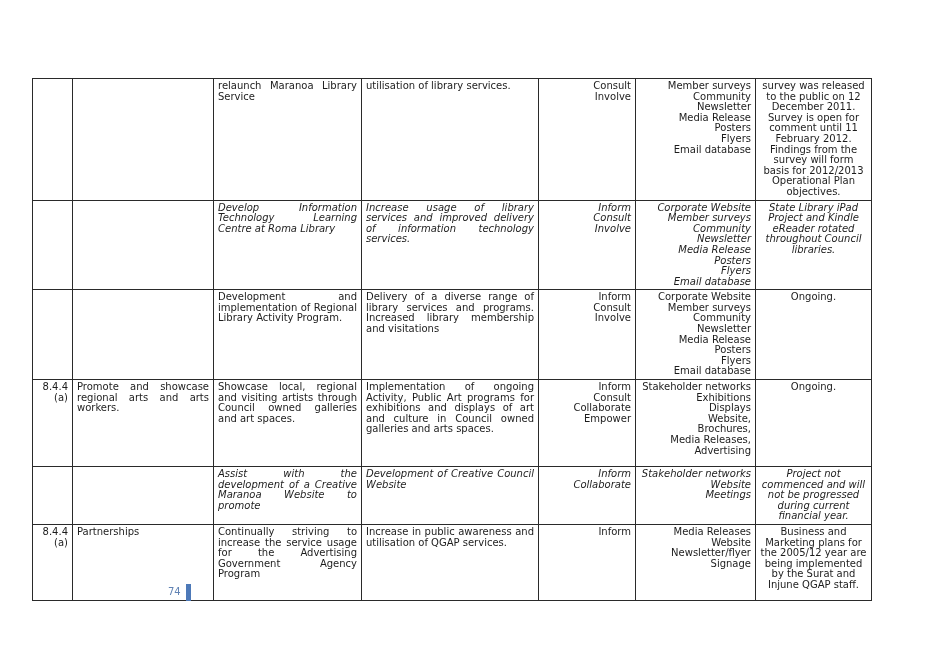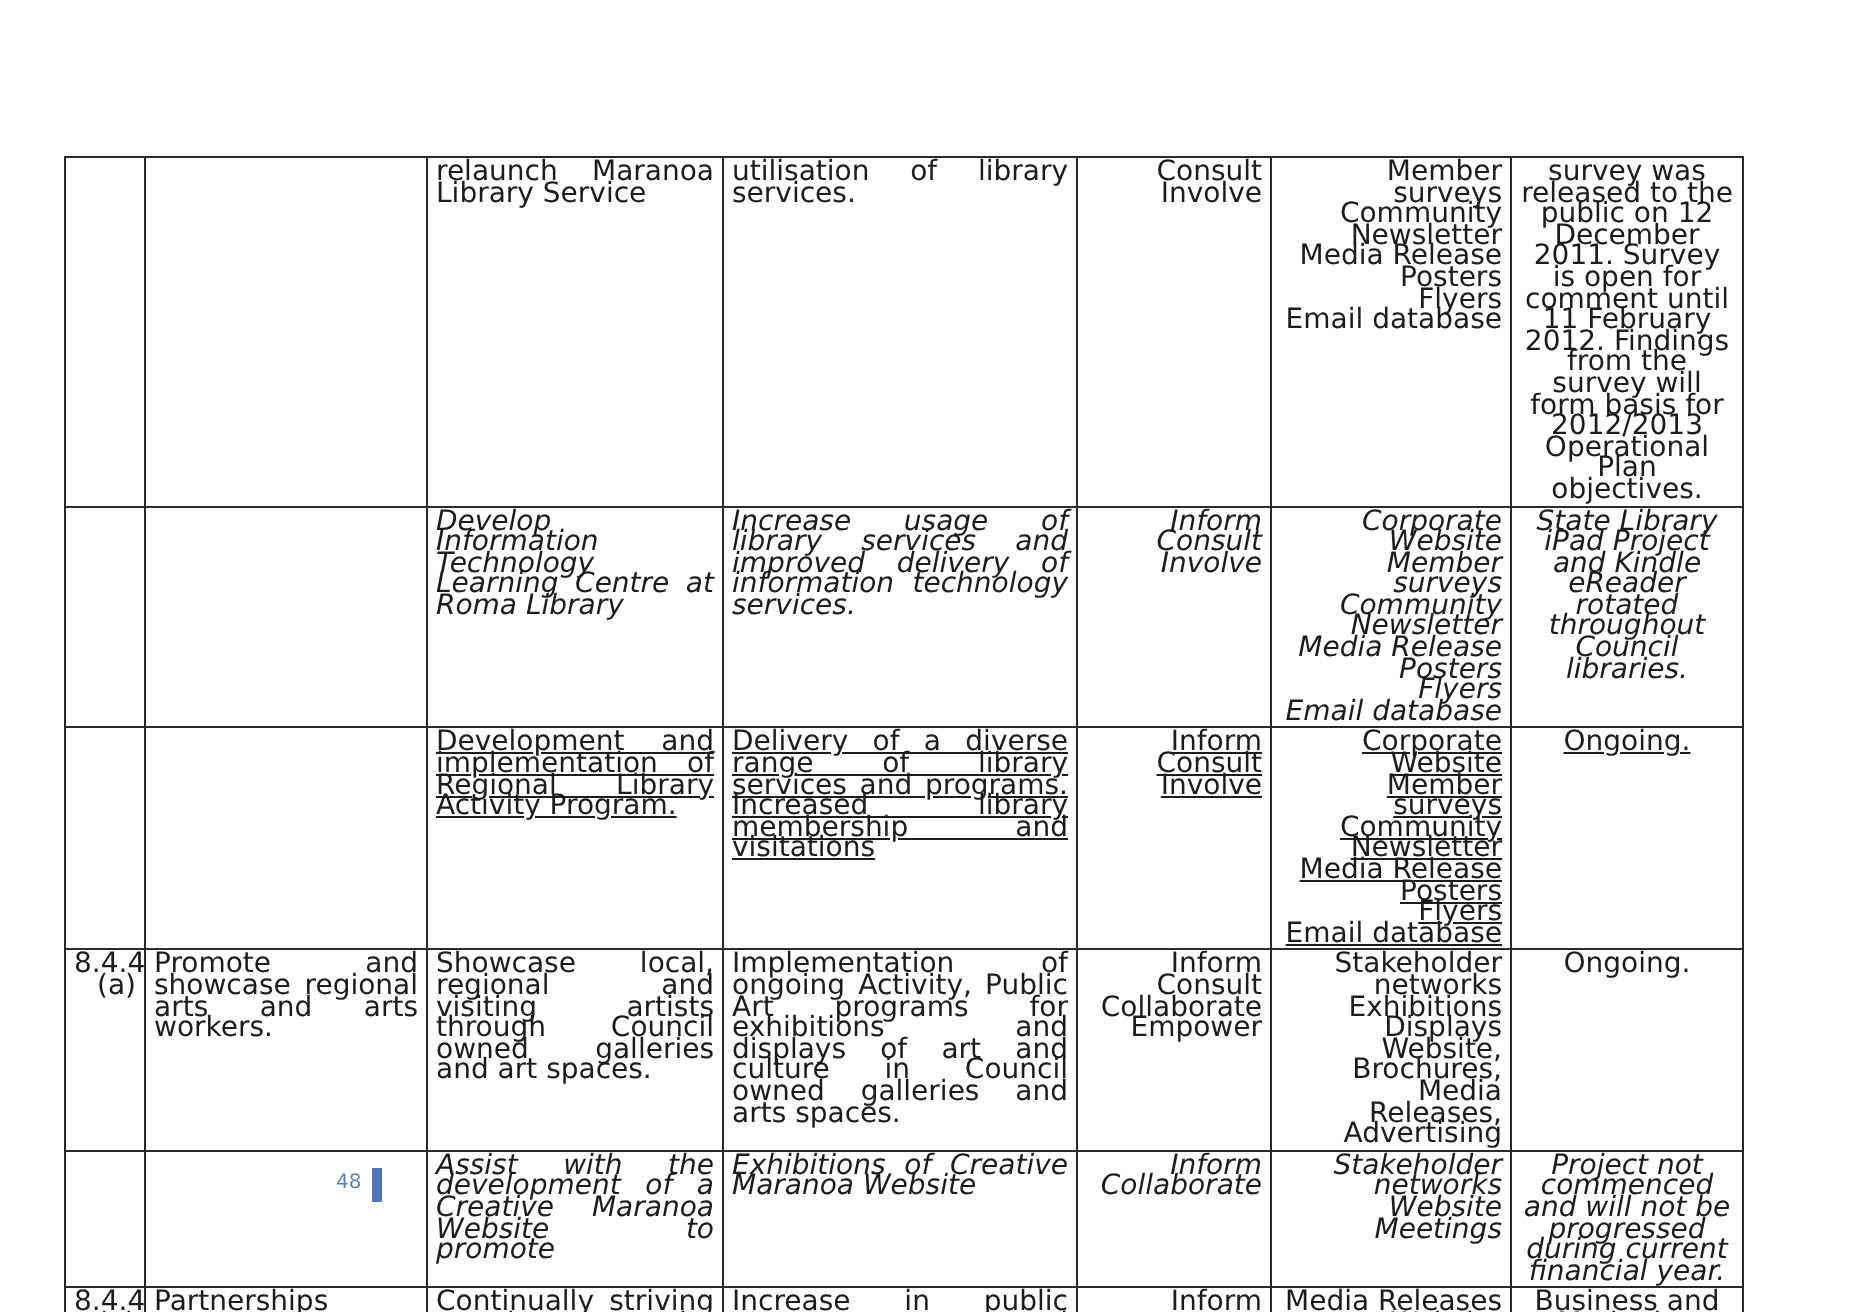--- a/index.html
+++ b/index.html
@@ -21,32 +21,32 @@
     left: 32px;
     top: 78px;
     width: 839px;
     border-collapse: collapse;
     table-layout: fixed;
   }
   table.report td {
     border: 1px solid #2a2a2a;
     vertical-align: top;
     padding: 2px 4px 2px 4px;
-    font-size: 14px;
+    font-size: 10px;
     line-height: 10.6px;
     color: #1c1c1c;
     overflow: hidden;
   }
   td.c-ref  { text-align: right; white-space: pre-line; }
   td.c-just { text-align: justify; text-justify: inter-word; }
   td.c-list { text-align: right; white-space: pre-line; }
   td.c-text { text-align: center; }
   tr.r1 { height: 118px; }
   tr.r2 { height: 87px; font-style: italic; }
-  tr.r3 { height: 86px; text-decoration: underline; }
+  tr.r3 { height: 86px; }
   tr.r4 { height: 87px; }
   tr.r5 { height: 43px; font-style: italic; }
   tr.r6 { height: 76px; }
   .page-number {
     position: absolute;
     left: 168px;
     top: 586px;
     font-size: 10px;
     color: #6183b4;
   }
@@ -140,21 +140,21 @@
 Website,
 Brochures,
 Media Releases,
 Advertising</td>
         <td class="c-text">Ongoing.</td>
       </tr>
       <tr class="r5">
         <td class="c-ref"></td>
         <td class="c-just"></td>
         <td class="c-just">Assist with the development of a Creative Maranoa Website to promote</td>
-        <td class="c-just">Exhibitions of Creative Maranoa Website</td>
+        <td class="c-just">Development of Creative Council Website</td>
         <td class="c-list">Inform
 Collaborate</td>
         <td class="c-list">Stakeholder networks
 Website
 Meetings</td>
         <td class="c-text">Project not commenced and will not be progressed during current financial year.</td>
       </tr>
       <tr class="r6">
         <td class="c-ref">8.4.4
 (a)</td>
@@ -164,16 +164,16 @@
         <td class="c-list">Inform</td>
         <td class="c-list">Media Releases
 Website
 Newsletter/flyer
 Signage</td>
         <td class="c-text">Business and Marketing plans for the 2005/12 year are being implemented by the Surat and Injune QGAP staff.</td>
       </tr>
     </tbody>
   </table>
 
-  <div class="page-number">48</div>
+  <div class="page-number">74</div>
   <div class="cursor-bar"></div>
 
 </div>
 
 </body></html>

